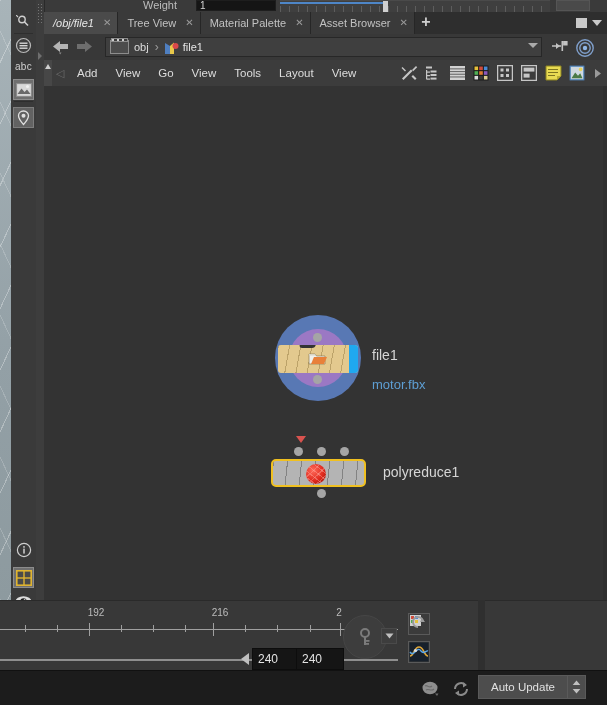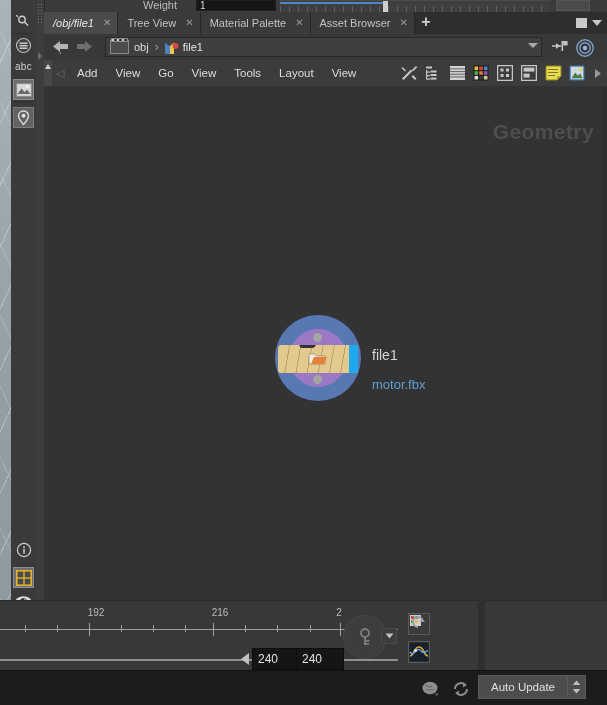--- a/index.html
+++ b/index.html
@@ -427,21 +427,20 @@
         </div>
         <div class="ticon" style="width:12px;">
           <svg width="9" height="11" viewBox="0 0 9 11">
             <path d="M2 1 L8 5.5 L2 10 Z" fill="#9a9a9a"></path>
           </svg>
         </div>
       </div>
     </div>
 
     <div class="canvas">
-      <div class="watermark">Geometry</div>
 
       <div class="node" style="left:231px;top:229px;width:86px;height:86px;">
         <div class="file-ring"></div>
         <div class="file-ring2"></div>
         <div class="conn-dot" style="left:38px;top:18px;"></div>
         <div class="conn-dot" style="left:38px;top:60px;"></div>
         <div class="file-body">
           <div class="notch"></div>
           <div class="blueend"></div>
           <div class="mini-folder">
@@ -449,20 +448,31 @@
               <path d="M1 3 L7 3 L8.5 5 L17 5 L17 13 L1 13 Z" fill="#f0f0ec" stroke="#8a7a55" stroke-width="0.7"></path>
               <path d="M3 13 L6 6 L19 6 L16 13 Z" fill="#e8803a"></path>
               <path d="M1 3 L7 3 L8 4.6 L1 4.6 Z" fill="#d8d4c6"></path>
             </svg>
           </div>
         </div>
         <div class="node-label" style="left:97px;top:32px;">file1</div>
         <div class="node-sub" style="left:97px;top:62px;">motor.fbx</div>
       </div>
 
+      <div class="node" style="left:227px;top:354px;width:100px;height:55px;">
+        <div class="pr-flag" style="left:25px;top:-4px;"></div>
+        <div class="conn-dot" style="left:23px;top:7px;"></div>
+        <div class="conn-dot" style="left:46px;top:7px;"></div>
+        <div class="conn-dot" style="left:69px;top:7px;"></div>
+        <div class="pr-box" style="left:0px;top:19px;">
+          <div class="pr-sphere"></div>
+        </div>
+        <div class="conn-dot" style="left:46px;top:49px;"></div>
+        <div class="node-label" style="left:112px;top:24px;">polyreduce1</div>
+      </div>
 
       <div class="canvas-scroll-r"></div>
     </div>
   </div>
 
   <div class="timeline">
     <div class="ruler">
       <div class="base"></div>
 
       <div class="tick minor" style="left:25px;"></div>

